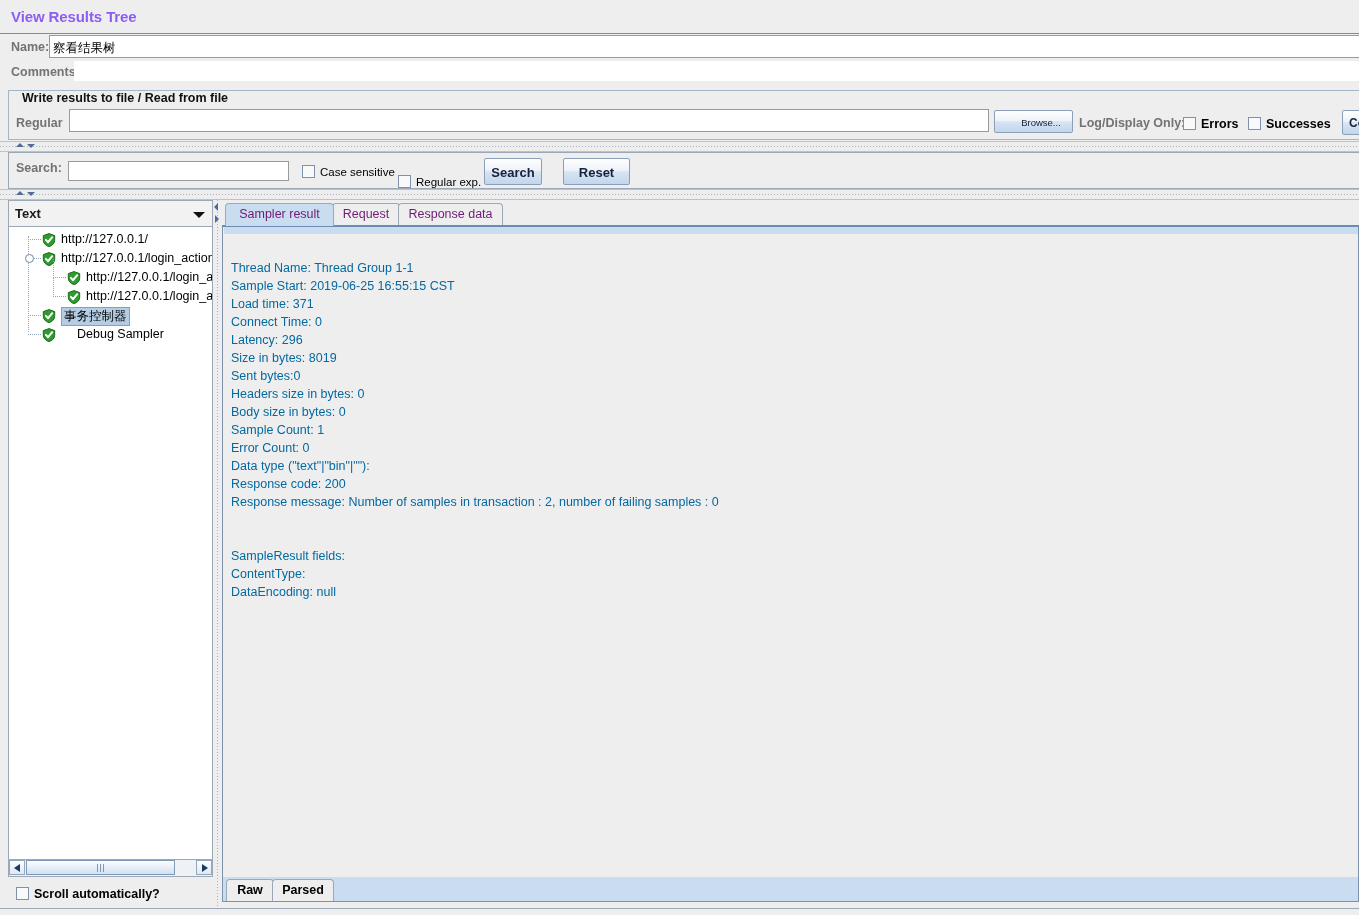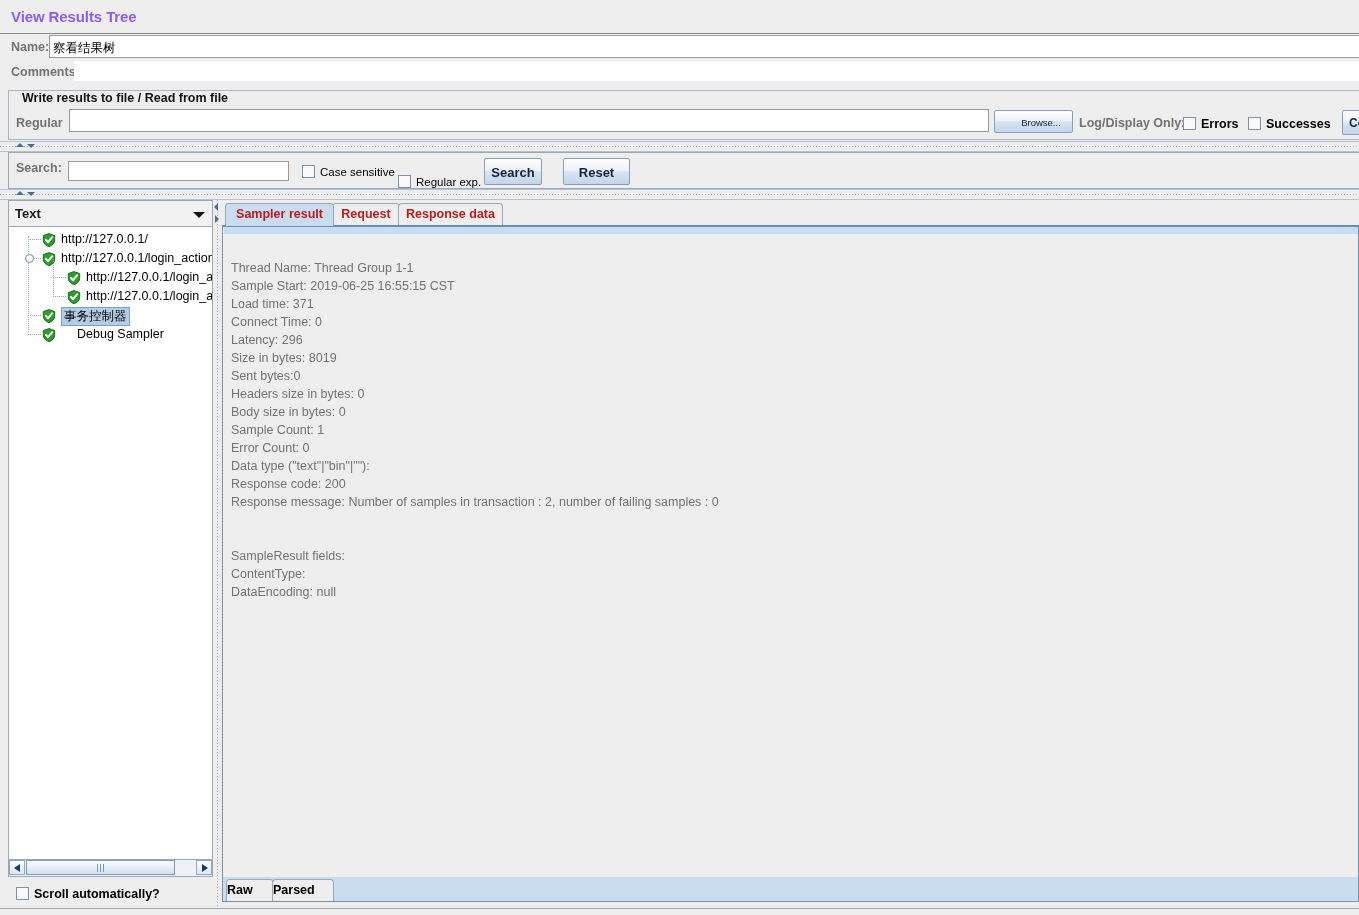--- a/index.html
+++ b/index.html
@@ -462,22 +462,22 @@
   .tab {
     position: absolute;
     top: 0;
     height: 23px;
     background: #eeeeee;
     border: 1px solid #9aa8b8;
     border-bottom: none;
     border-top-left-radius: 4px;
     border-top-right-radius: 4px;
     font-size: 12.5px;
-    font-weight: bold;
-    color: #b91c1c;
+    font-weight: normal;
+    color: #701a75;
     line-height: 21px;
     text-align: center;
     box-sizing: border-box;
     cursor: pointer;
   }
   .tab.active {
     background: #c9dcf0;
     z-index: 3;
   }
   .tabs-underline {
@@ -505,21 +505,21 @@
     width: 1135px;
     height: 7px;
     background: #c9dcf0;
   }
   .result-text {
     position: absolute;
     left: 8px; top: 32px;
     width: 1110px;
     font-size: 12.5px;
     line-height: 18px;
-    color: #737373;
+    color: #0369a1;
     white-space: pre-wrap;
     font-family: "Liberation Sans", sans-serif;
   }
 
   .bottom-tabs {
     position: absolute;
     left: 0; top: 677px;
     width: 1137px;
     height: 25px;
     background: #c9dcf0;
@@ -533,20 +533,21 @@
     top: 2px;
     height: 22px;
     background: #eeeeee;
     border: 1px solid #9aa8b8;
     border-bottom: none;
     border-top-left-radius: 4px;
     border-top-right-radius: 4px;
     font-size: 12.5px;
     font-weight: bold;
     line-height: 20px;
+    text-align: center;
     box-sizing: border-box;
     cursor: pointer;
   }
   .btab.active { background: #eeeeee; }
 
   .bottom-strip {
     position: absolute;
     left: 0; top: 908px;
     width: 1359px;
     height: 7px;

